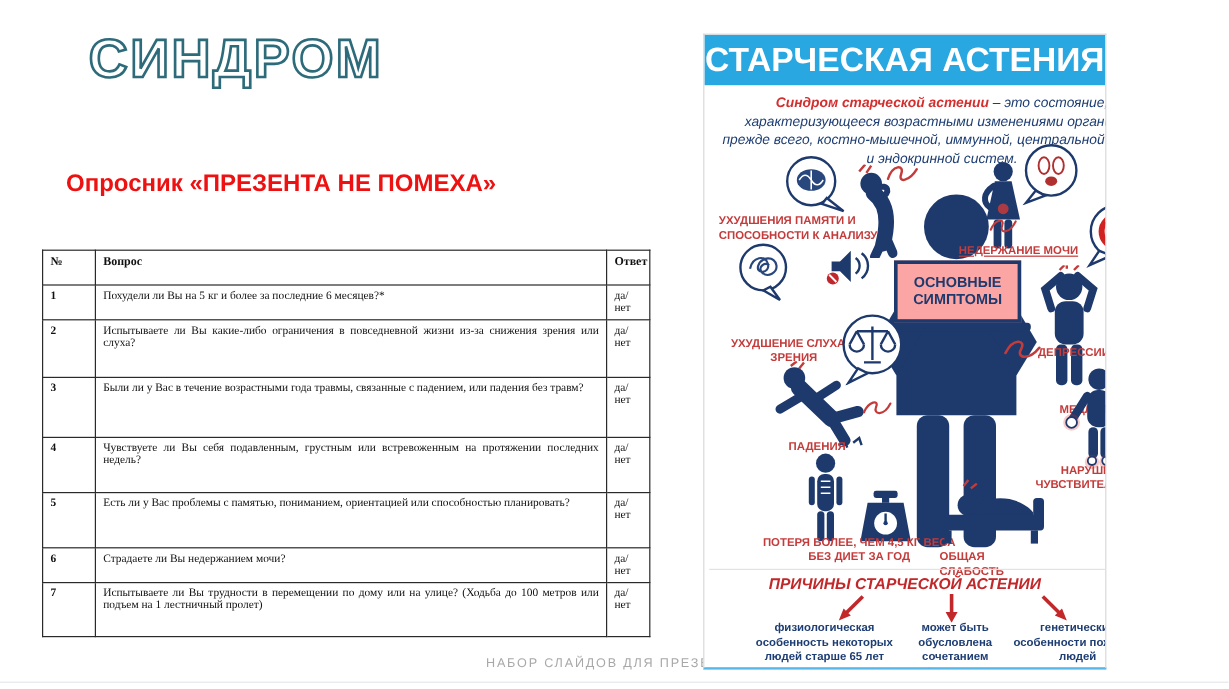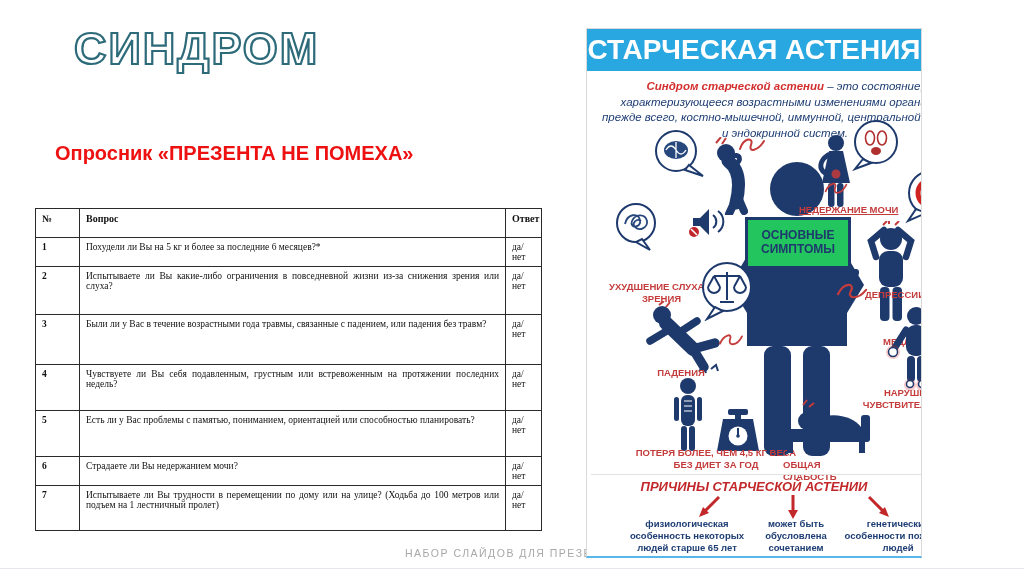--- a/index.html
+++ b/index.html
@@ -54,21 +54,21 @@
   .poster-intro .lead { color:#d32f2f; font-weight:700;font-style:italic; }
 
   .sym-label {
     position:absolute; color:#c43b3b; font-weight:700; font-size:9.5px; line-height:1.25;
   }
   .navy { fill:#1e3a6d; }
   .icon { position:absolute; }
 
   .center-sign {
     position:absolute; left:158px; top:188px; width:106px; height:52px;
-    background:#22c55e; border:3px solid #1e3a6d; color:#1e3a6d;
+    background:#fca5a5; border:3px solid #1e3a6d; color:#1e3a6d;
     font-size:12px; font-weight:700; text-align:center; line-height:1.15;
     display:flex; align-items:center; justify-content:center; padding:0;
   }
   .sign-base { position:absolute; left:150px; top:240px; width:122px; height:7px; background:#1e3a6d; border-radius:3px; }
 
   .causes-divider { position:absolute; left:4px; top:445px; width:388px; border-top:1px solid #e2e2e2; }
   .causes-title {
     position:absolute; left:0; top:450px; width:100%;
     text-align:center; color:#c2282a; font-weight:700; font-style:italic; font-size:13px;
   }
@@ -169,20 +169,21 @@
       <ellipse cx="27" cy="21" rx="12" ry="9" fill="#27477d"></ellipse>
       <path d="M17 21 q5 -8 10 0 q5 8 10 0 M27 13 v16" stroke="#fff" stroke-width="1.3" fill="none"></path>
     </svg>
     <svg class="icon" style="left:115px; top:108px;" width="46" height="78" viewBox="0 0 46 78">
       <path d="M14 6 l5 -6 M20 7 l4 -6" stroke="#c43b3b" stroke-width="2" fill="none"></path>
       <circle class="navy" cx="24" cy="16" r="9"></circle>
       <path d="M26 24 C37 32 39 46 34 66" stroke="#1e3a6d" stroke-width="13" fill="none" stroke-linecap="round"></path>
       <path d="M29 20 C38 15 41 24 32 28" stroke="#1e3a6d" stroke-width="5" fill="none" stroke-linecap="round"></path>
       <path d="M33 64 L27 77 M36 60 L42 74" stroke="#1e3a6d" stroke-width="8" stroke-linecap="round"></path>
     </svg>
+    <div class="sym-label" style="left:12px; top:150px; width:180px; text-align:left;">УХУДШЕНИЯ ПАМЯТИ И СПОСОБНОСТИ К АНАЛИЗУ</div>
 
     <svg class="icon" style="left:25px; top:172px;" width="48" height="50" viewBox="0 0 48 50">
       <circle cx="24" cy="22" r="19" fill="#fff" stroke="#1e3a6d" stroke-width="2"></circle>
       <path d="M30 38 L38 49 L24 41 Z" fill="#fff" stroke="#1e3a6d" stroke-width="2"></path>
       <path d="M13 23 c2 -10 13 -12 15 -4 c2 8 -11 9 -8 1 c3 -7 13 -8 15 0 c1 6 -7 11 -12 6 c-4 -4 2 -9 6 -6" stroke="#27477d" stroke-width="1.8" fill="none"></path>
     </svg>
     <svg class="icon" style="left:100px; top:178px;" width="40" height="32" viewBox="0 0 40 32">
       <path class="navy" d="M6 11 h7 l9 -9 v26 l-9 -9 h-7 z"></path>
       <path d="M26 8 a8 8 0 0 1 0 13 M31 4 a13 13 0 0 1 0 21" stroke="#1e3a6d" stroke-width="2" fill="none"></path>
       <circle cx="7" cy="25" r="5" fill="#c0262c"></circle>

